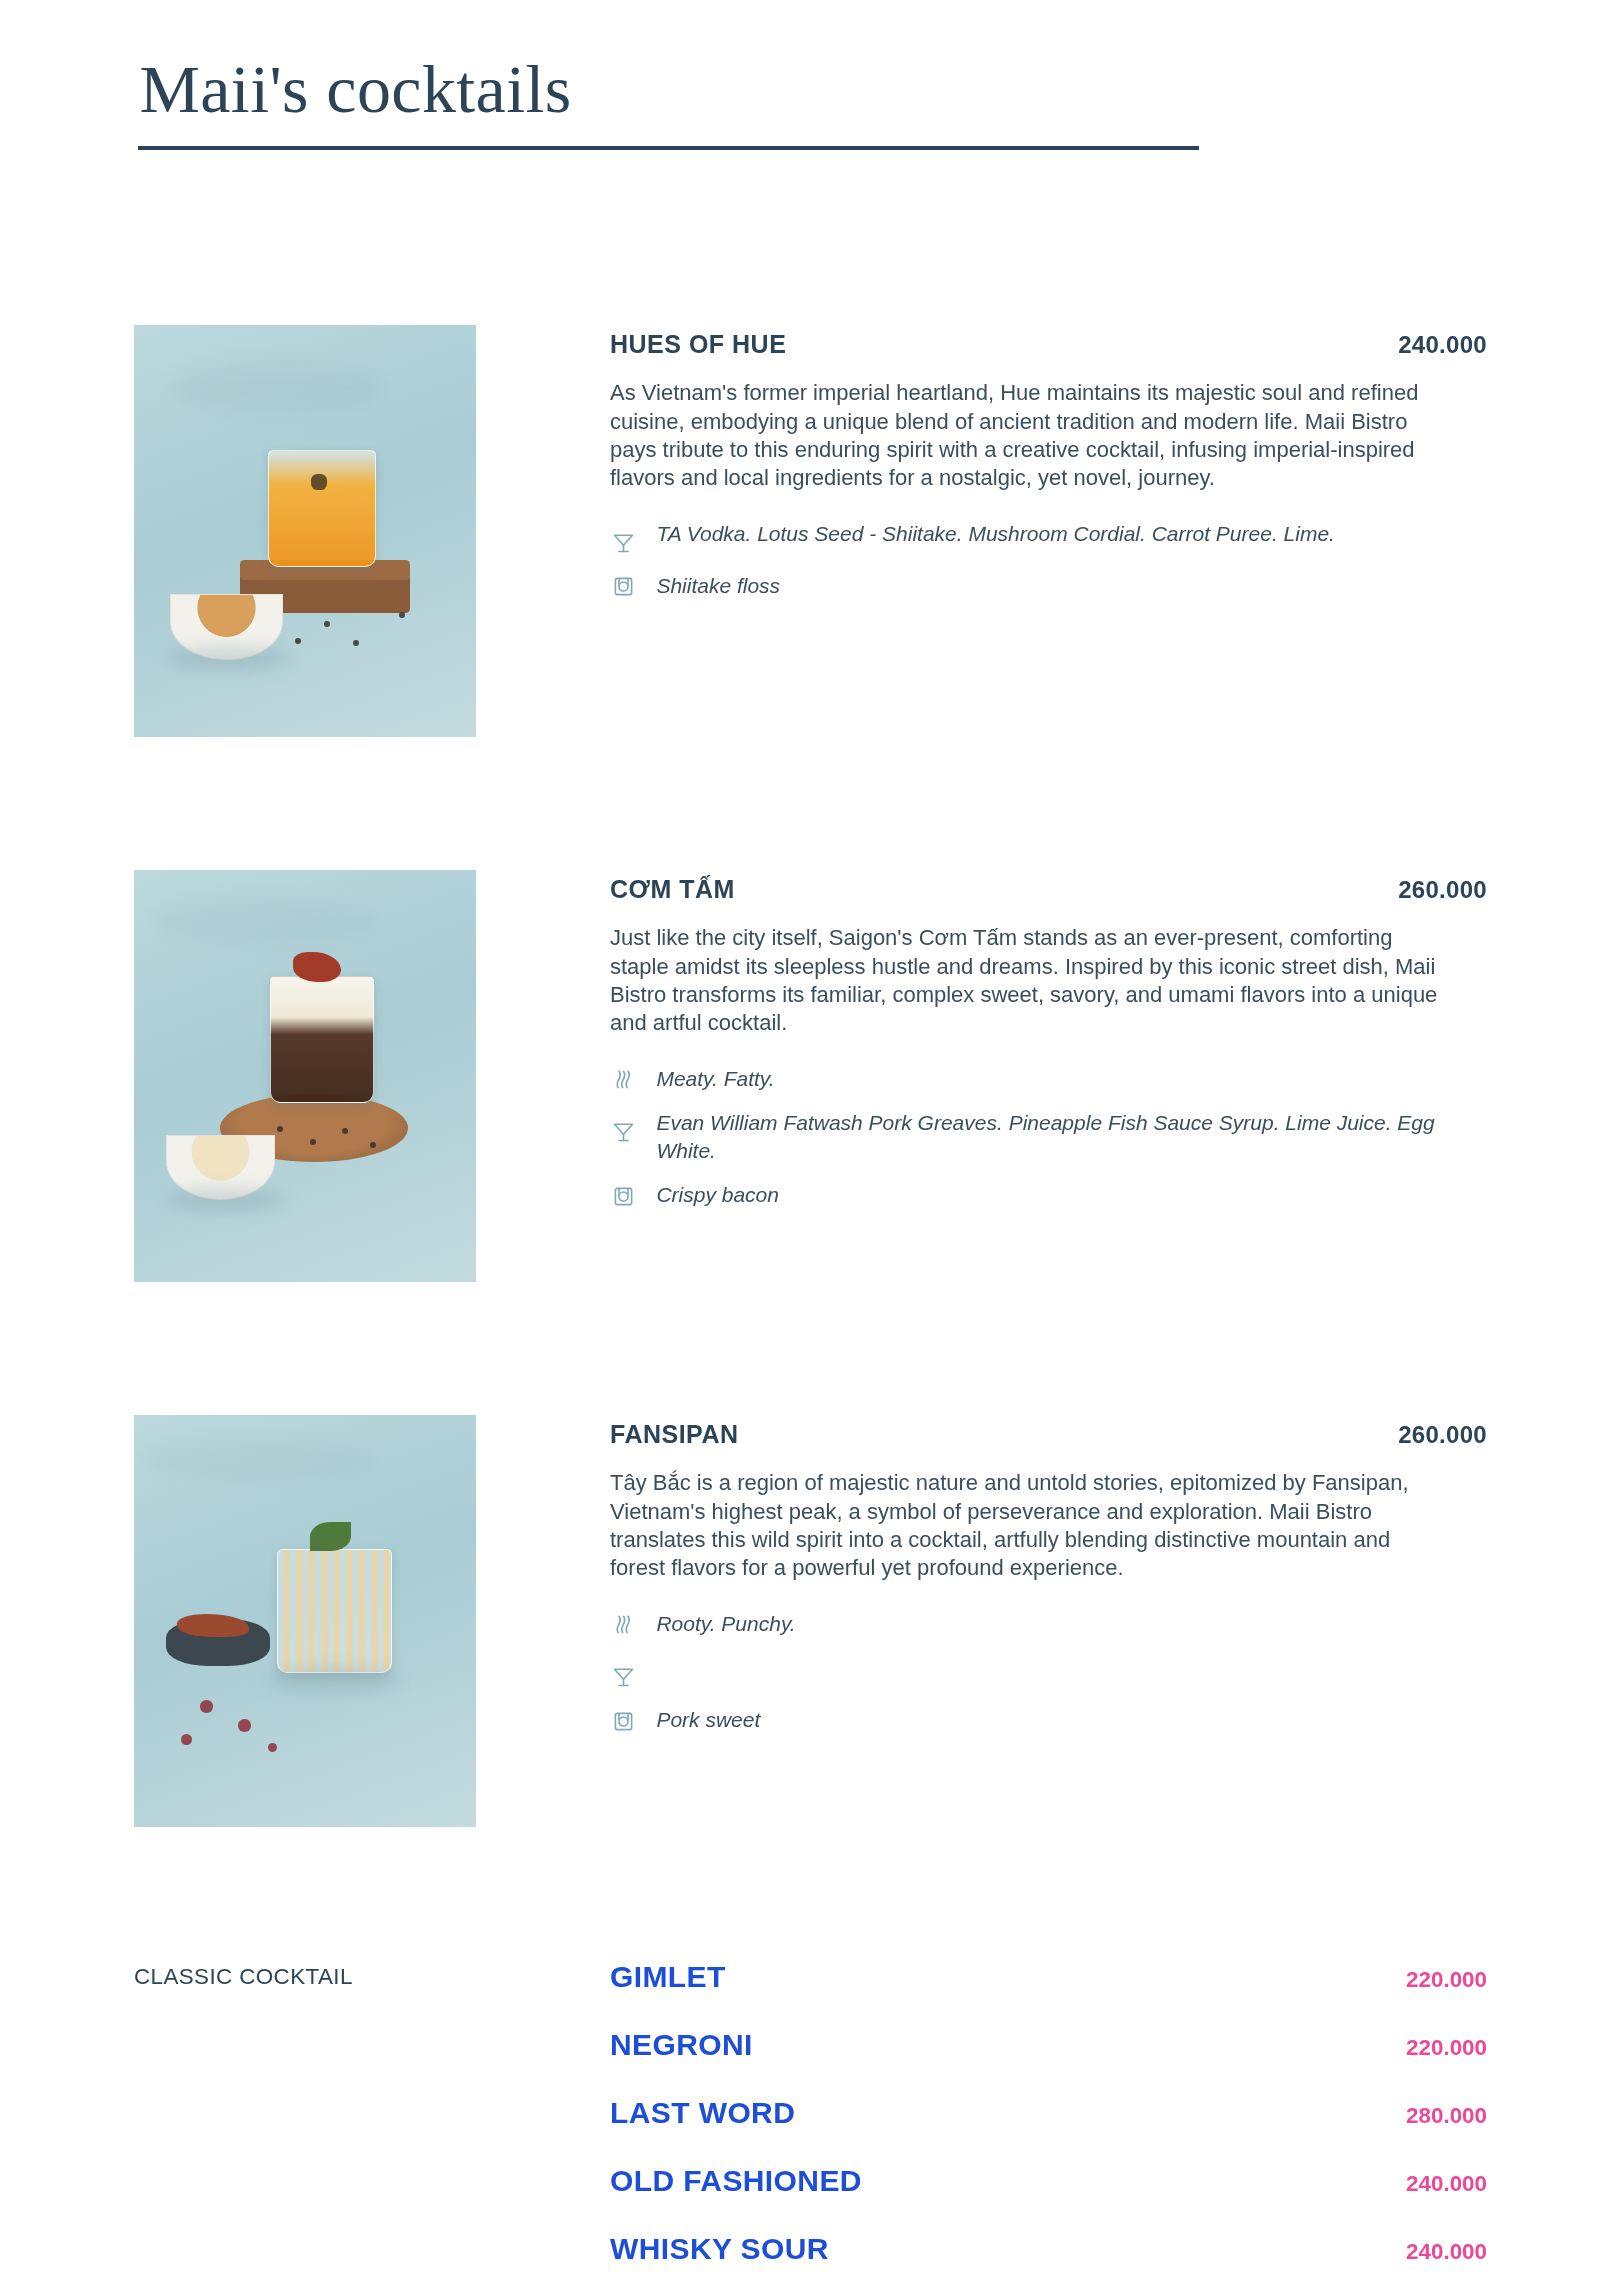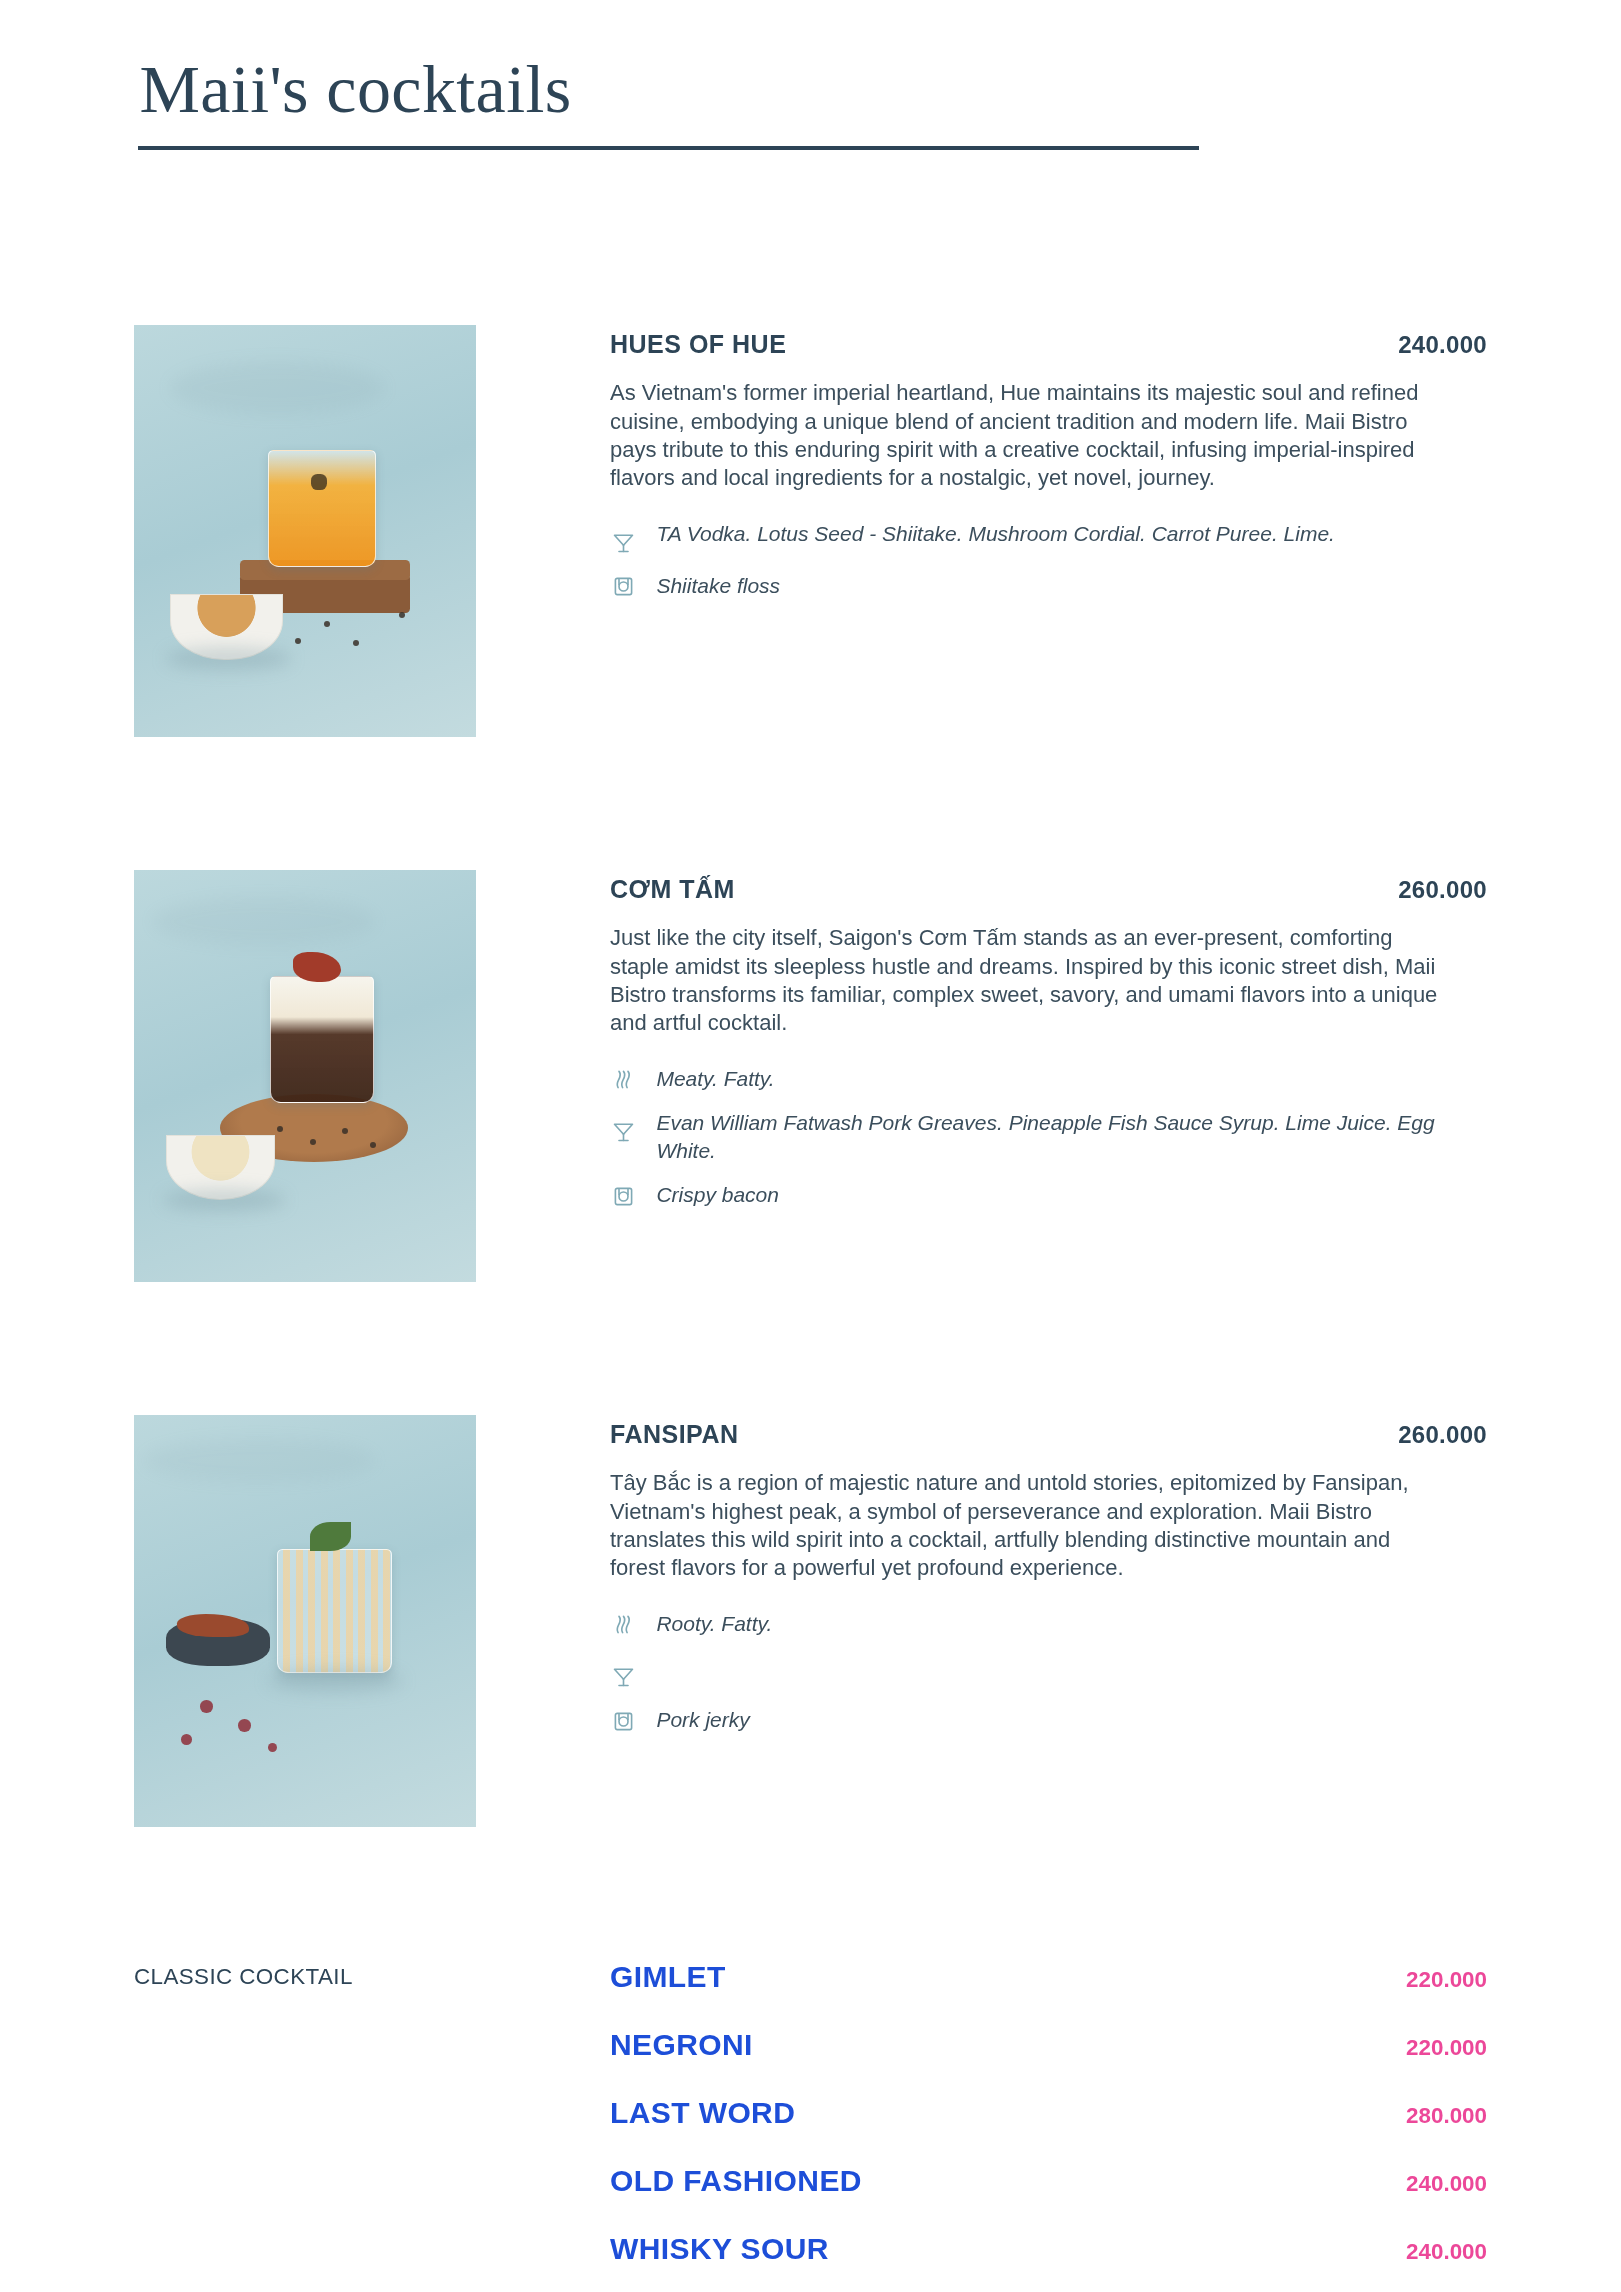--- a/index.html
+++ b/index.html
@@ -347,21 +347,21 @@
           <div class="attr">
             <span class="attr-icon">
               <svg width="27" height="27" viewBox="0 0 30 30">
                   <g fill="none" stroke="#7fa9b5" stroke-width="1.8" stroke-linecap="round">
                 <path d="M9 24c-3-5 1-8 2-12s-1-6-1-6"></path>
                     <path d="M14 24c-3-5 1-8 2-12s-1-6-1-6"></path>
                     <path d="M19 24c-3-5 1-8 2-12s-1-6-1-6"></path>
               </g>
                 </svg>
             </span>
-            <span class="attr-text">Rooty. Fatty.</span>
+            <span class="attr-text">Rooty. Punchy.</span>
           </div>
           <div class="attr attr-ingredients">
             <span class="attr-icon">
               <svg width="27" height="27" viewBox="0 0 30 30">
                   <g fill="none" stroke="#7fa9b5" stroke-width="1.8" stroke-linecap="round" stroke-linejoin="round">
                 <path d="M5 7h20L15 18z"></path>
                     <path d="M15 18v7"></path>
                     <path d="M10 25h10"></path>
               </g>
                 </svg>
@@ -370,21 +370,21 @@
           <div class="attr">
             <span class="attr-icon">
               <svg width="27" height="27" viewBox="0 0 30 30">
                   <g fill="none" stroke="#7fa9b5" stroke-width="1.8" stroke-linecap="round" stroke-linejoin="round">
                 <rect x="6" y="6" width="18" height="18" rx="2"></rect>
                     <circle cx="15" cy="15" r="5"></circle>
                 <path d="M10 7v6M20 7v6"></path>
               </g>
                 </svg>
             </span>
-            <span class="attr-text">Pork jerky</span>
+            <span class="attr-text">Pork sweet</span>
           </div>
         </div>
       </div>
     </div>
 
   </div>
 
   <div class="classics">
     <div class="classics-inner">
       <div class="classics-label">CLASSIC COCKTAIL</div>

